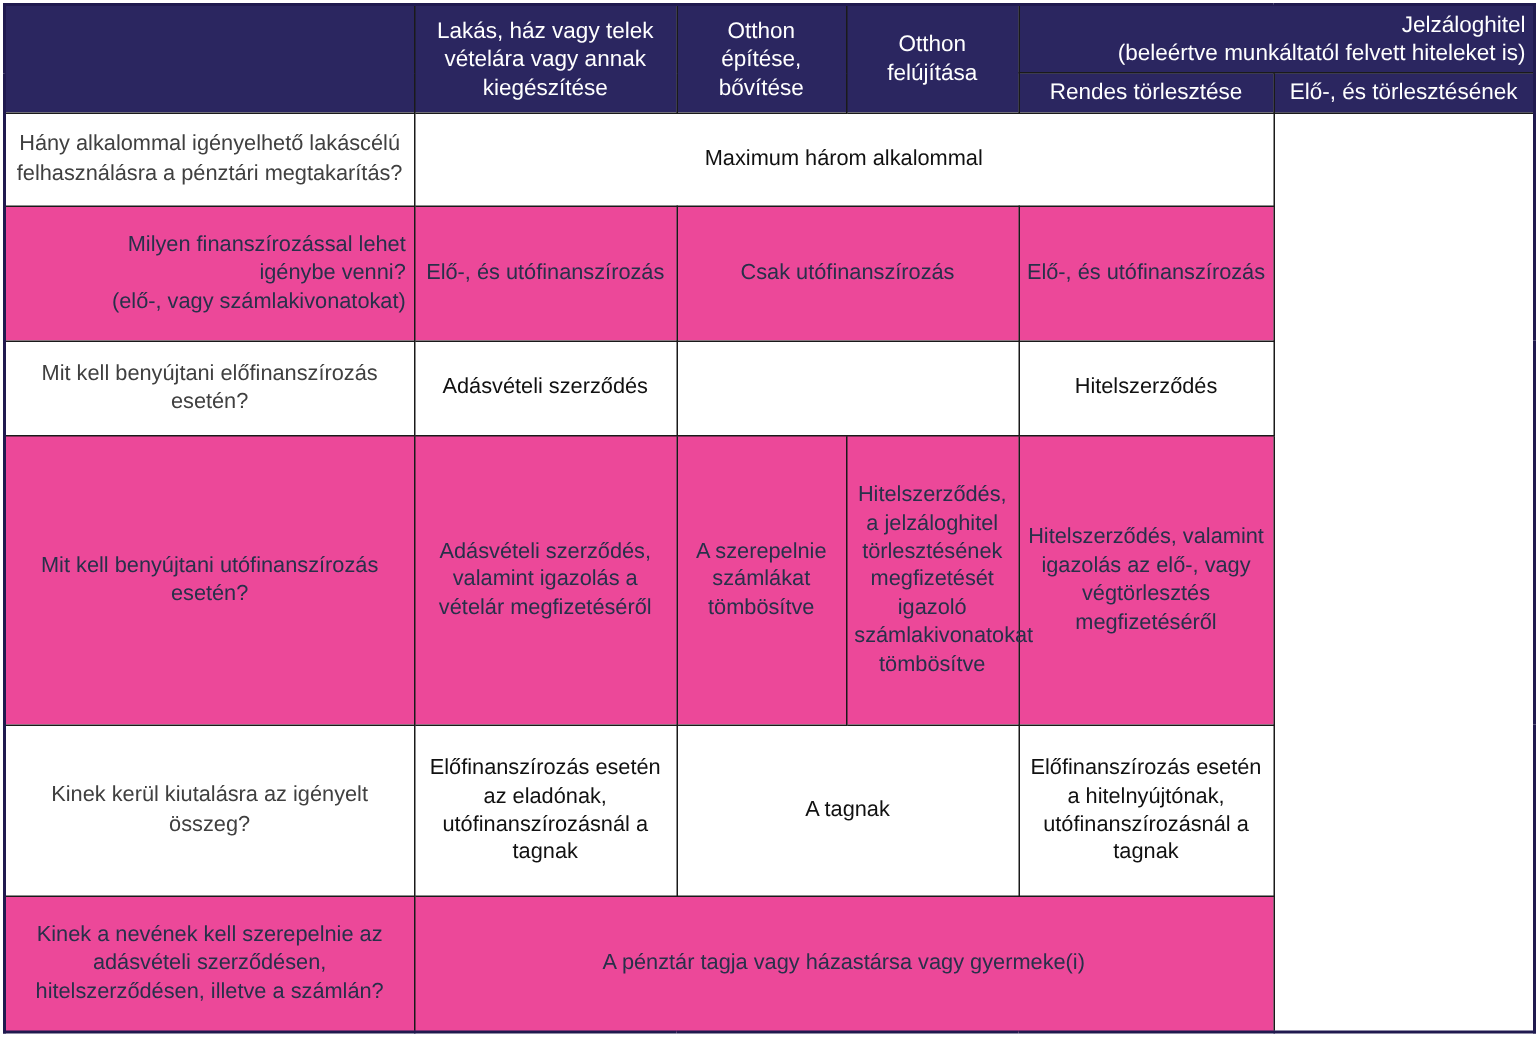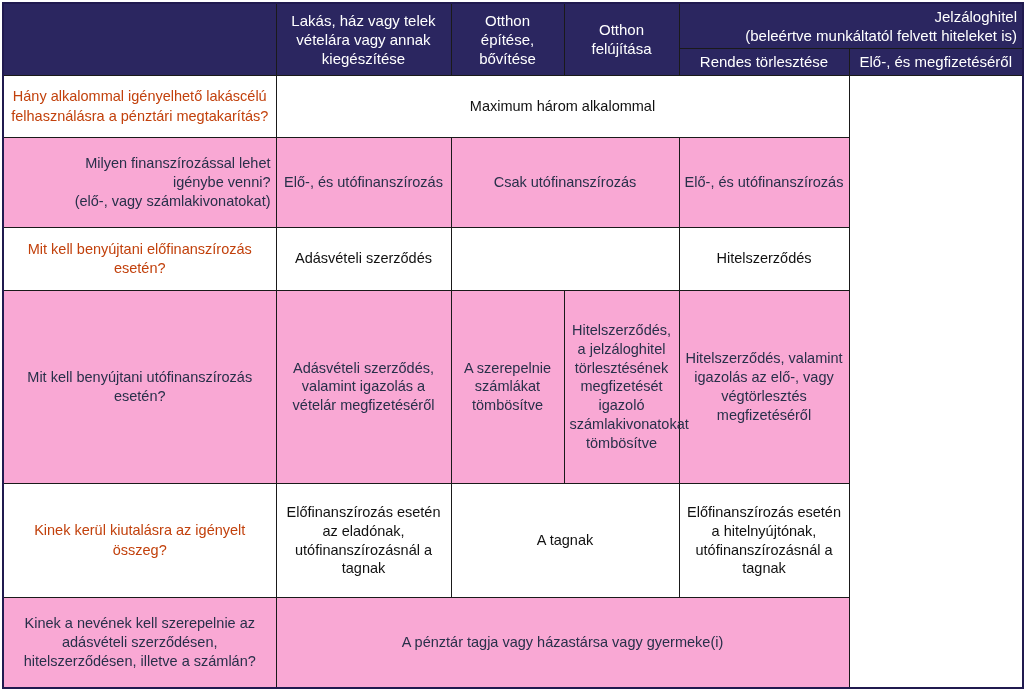--- a/index.html
+++ b/index.html
@@ -60,35 +60,35 @@
     line-height: 1.3;
     border: 1px solid #1f1f1f;
   }
   td.rowhead {
     border-left: none;
     font-size: 14.5px;
     line-height: 1.32;
   }
   td.rowhead-bold {
     font-weight: bold;
-    color: #c2410c;
+    color: #404040;
   }
   td.rowhead-soft {
     color: #28304a;
   }
   td.cell-right {
     border-right: none;
     margin-left: 28px;
   }
   .bg-white { background: #ffffff; color: #111111; }
   .bg-blue  { background: #d4e2f0; color: #28304a; }
   .bg-gray  { background: #b4b9be; }
   .bold     { font-weight: bold; color: #111111; }
   tr.r-white td { background: #ffffff; }
-  tr.r-blue  td { background: #f9a8d4; }
+  tr.r-blue  td { background: #ec4899; }
   .nowrap-line { display: block; text-align: right; }
 </style>
 </head>
 <body>
 
 <div class="table-wrap">
   <table class="housing-table">
     <colgroup>
       <col style="width:273px">
       <col style="width:175px">
@@ -104,21 +104,21 @@
         <th class="hdr-top" rowspan="2">Lakás, ház vagy telek vételára vagy annak kiegészítése</th>
         <th class="hdr-top" rowspan="2">Otthon építése, bővítése</th>
         <th class="hdr-top" rowspan="2">Otthon felújítása</th>
         <th class="hdr-top hdr-right" colspan="2">
           <span class="nowrap-line">Jelzáloghitel</span>
           <span class="nowrap-line">(beleértve munkáltatól felvett hiteleket is)</span>
         </th>
       </tr>
       <tr>
         <th>Rendes törlesztése</th>
-        <th class="hdr-right">Elő-, és megfizetéséről</th>
+        <th class="hdr-right">Elő-, és törlesztésének</th>
       </tr>
     </thead>
 
     <tbody>
 
       <tr class="r-white">
         <td class="rowhead rowhead-bold bg-white">Hány alkalommal igényelhető lakáscélú felhasználásra a pénztári megtakarítás?</td>
         <td class="bg-white bold cell-right" colspan="4">Maximum három alkalommal</td>
       </tr>
 

